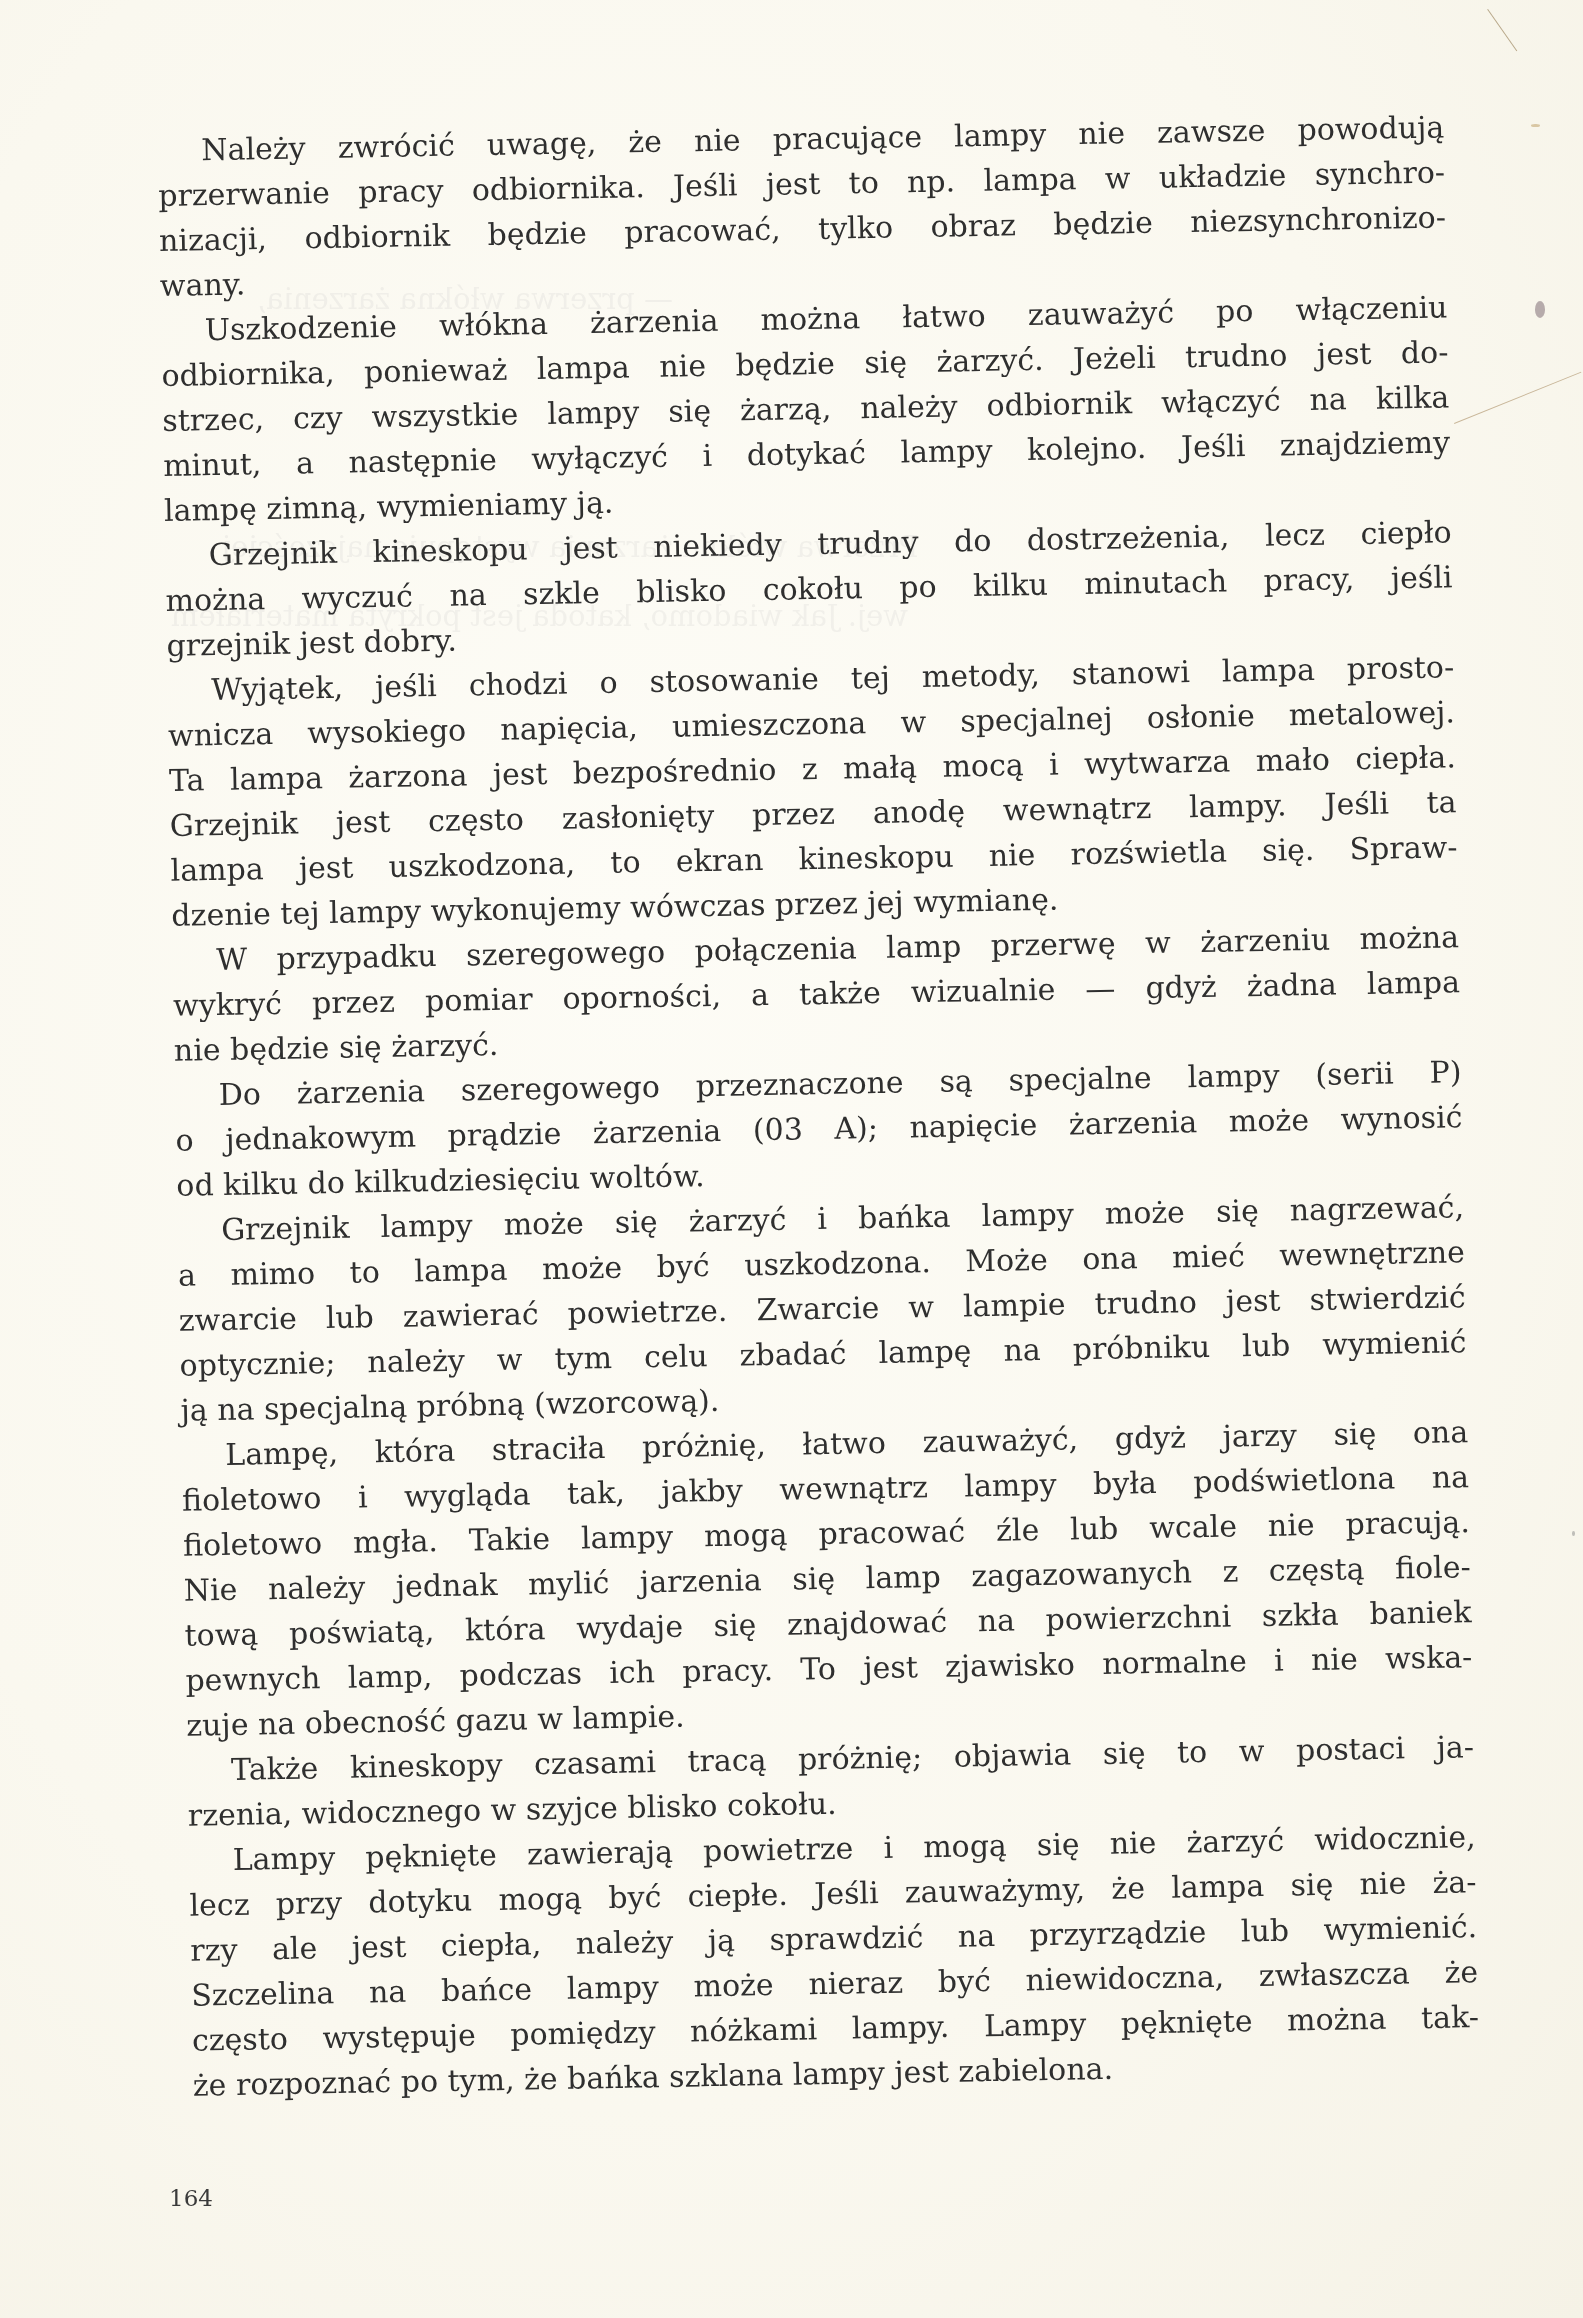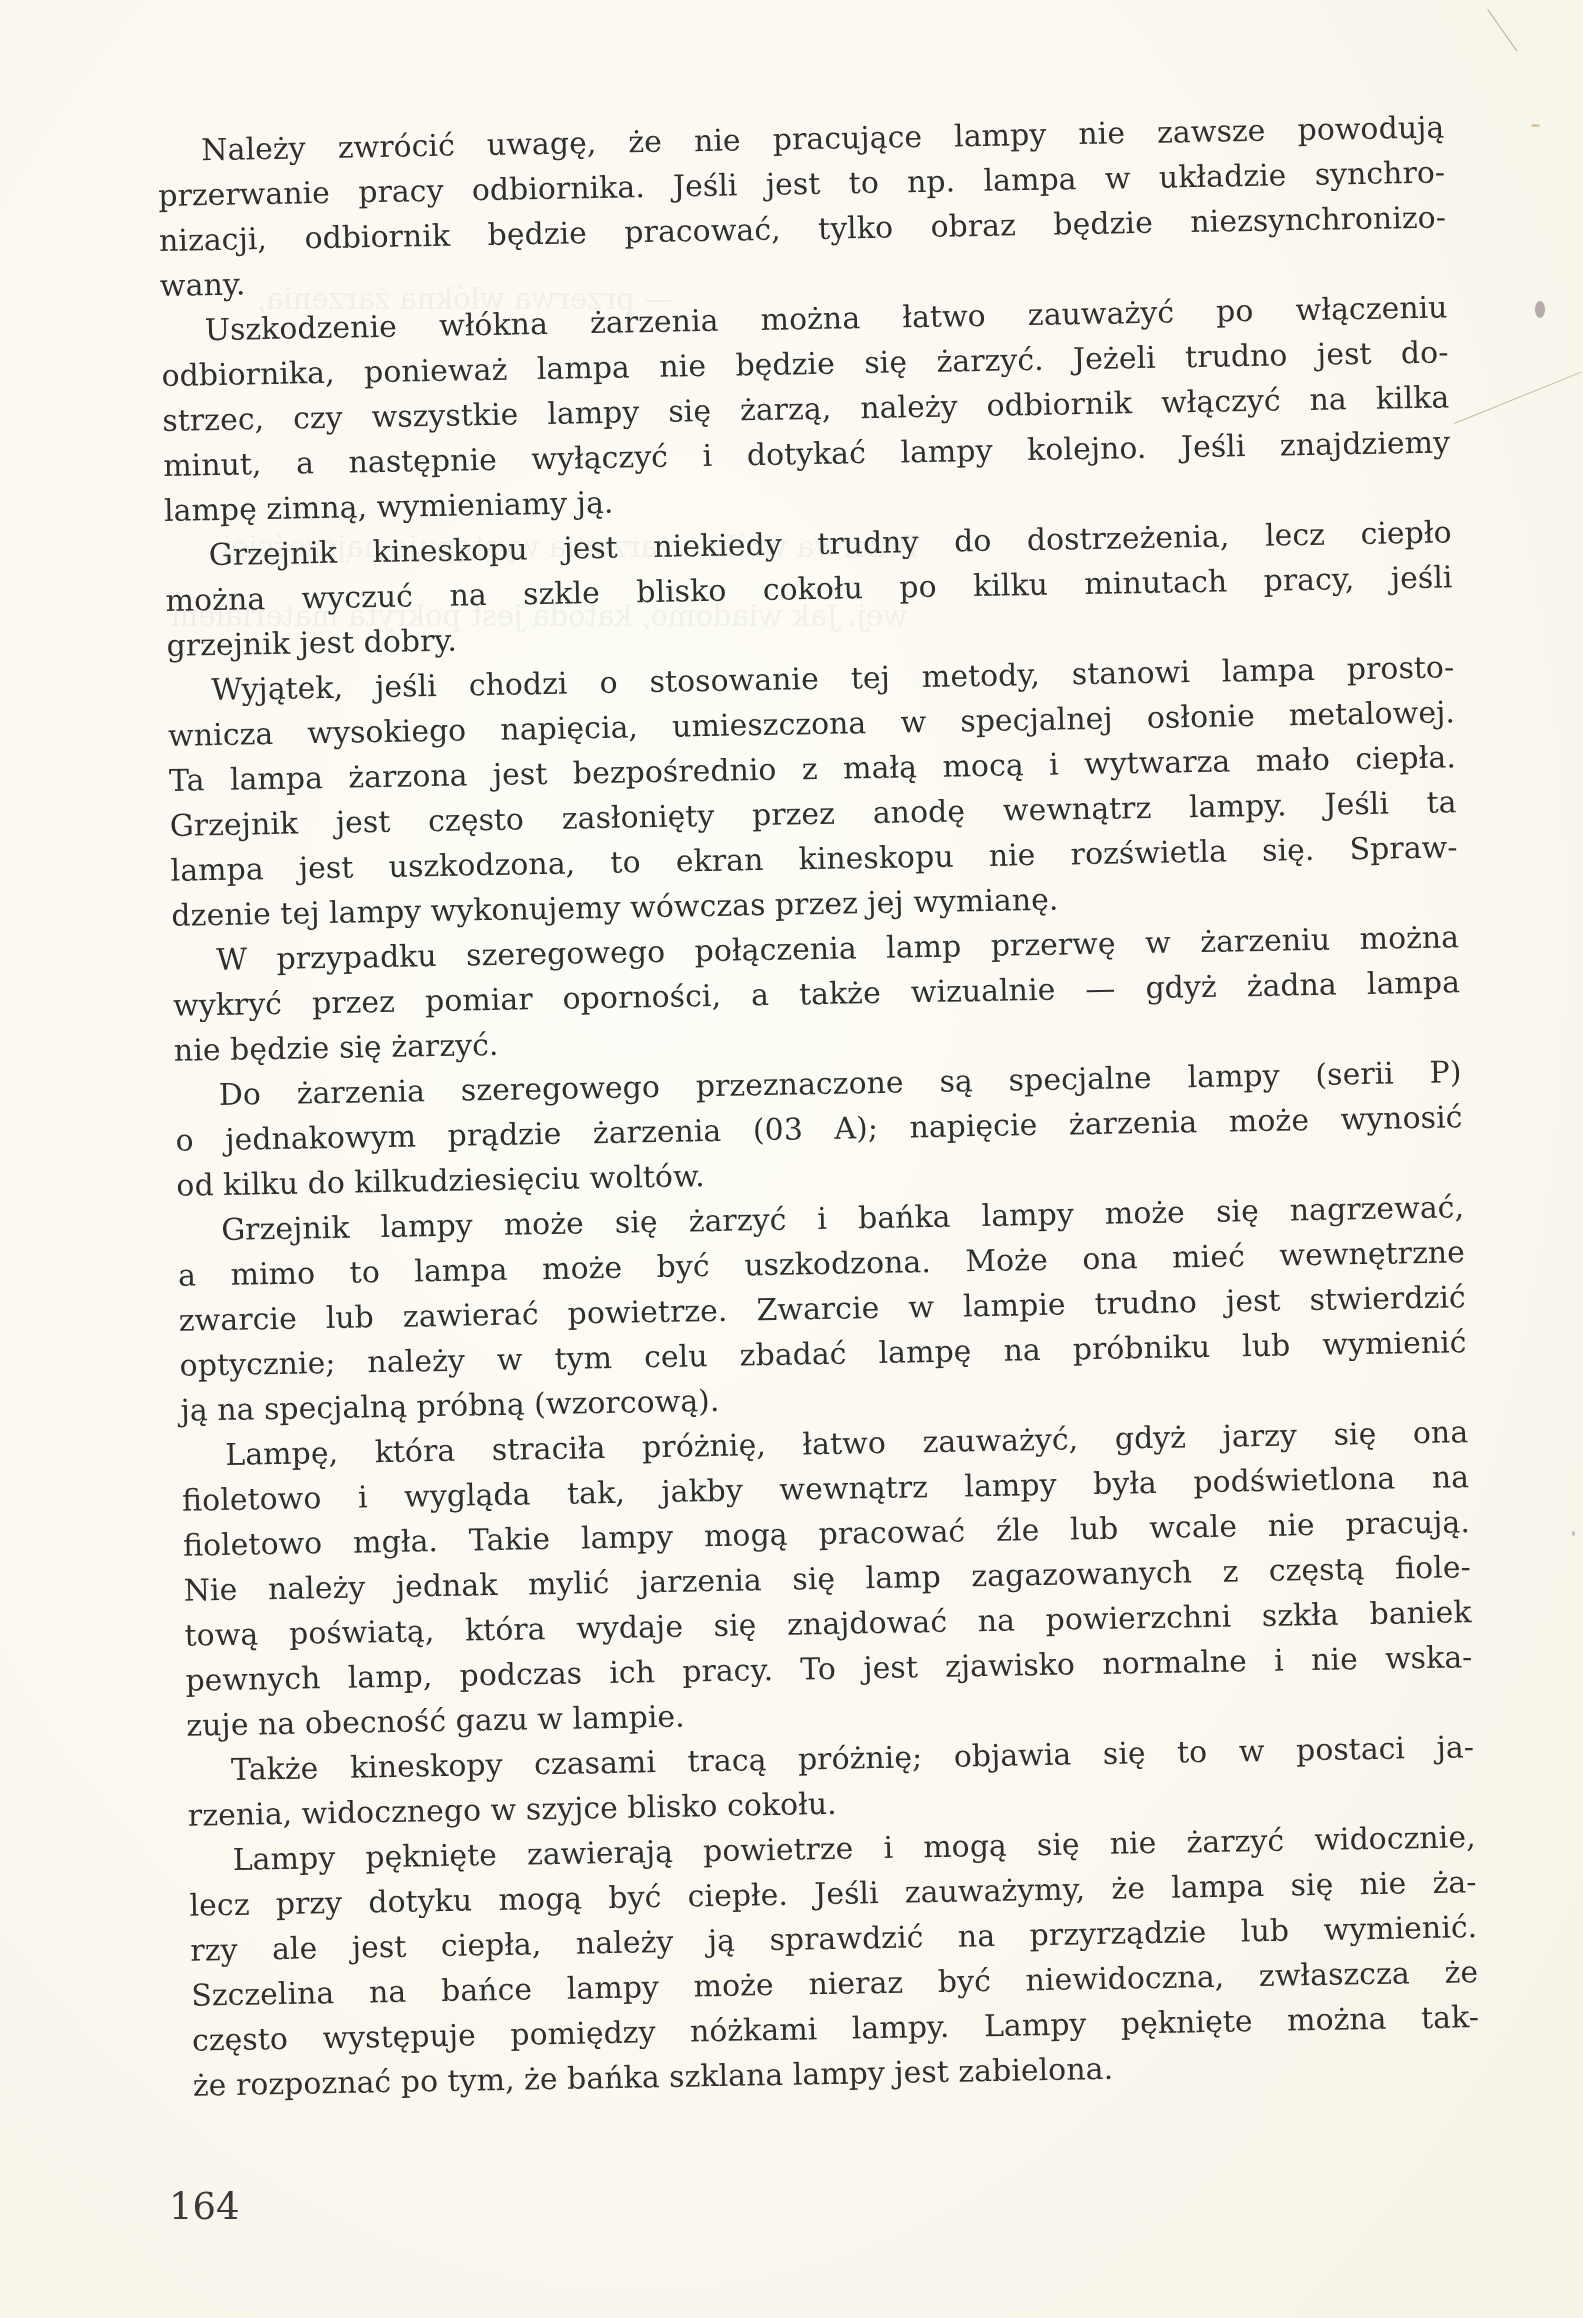--- a/index.html
+++ b/index.html
@@ -44,21 +44,21 @@
       text-align-last: left;
     }
     .line.indent {
       padding-left: 44px;
     }
     .page-number {
       position: absolute;
       left: 169px;
       top: 2185px;
       font-family: "DejaVu Serif", "Liberation Serif", serif;
-      font-size: 37px;
+      font-size: 23px;
       color: #3a3a3a;
     }
     .speck {
       position: absolute;
       border-radius: 50%;
     }
     .fiber {
       position: absolute;
       height: 0.9px;
       background: #c9b79a;

